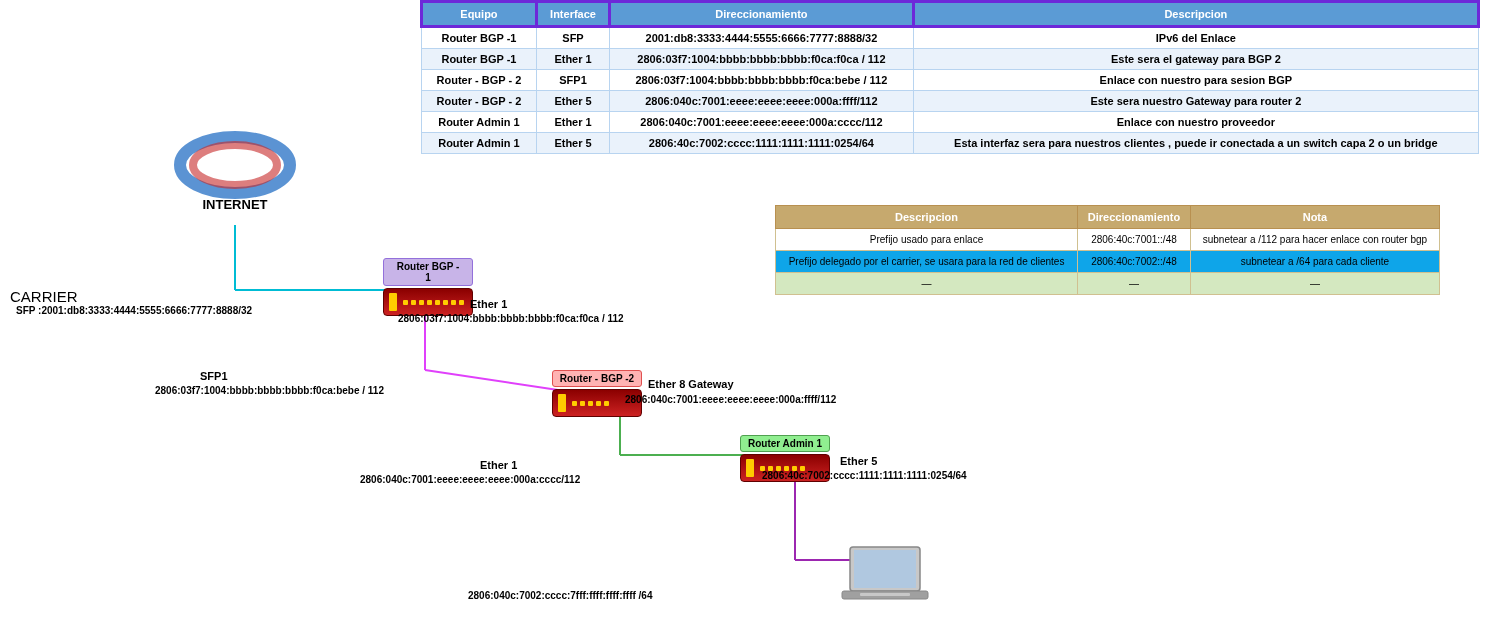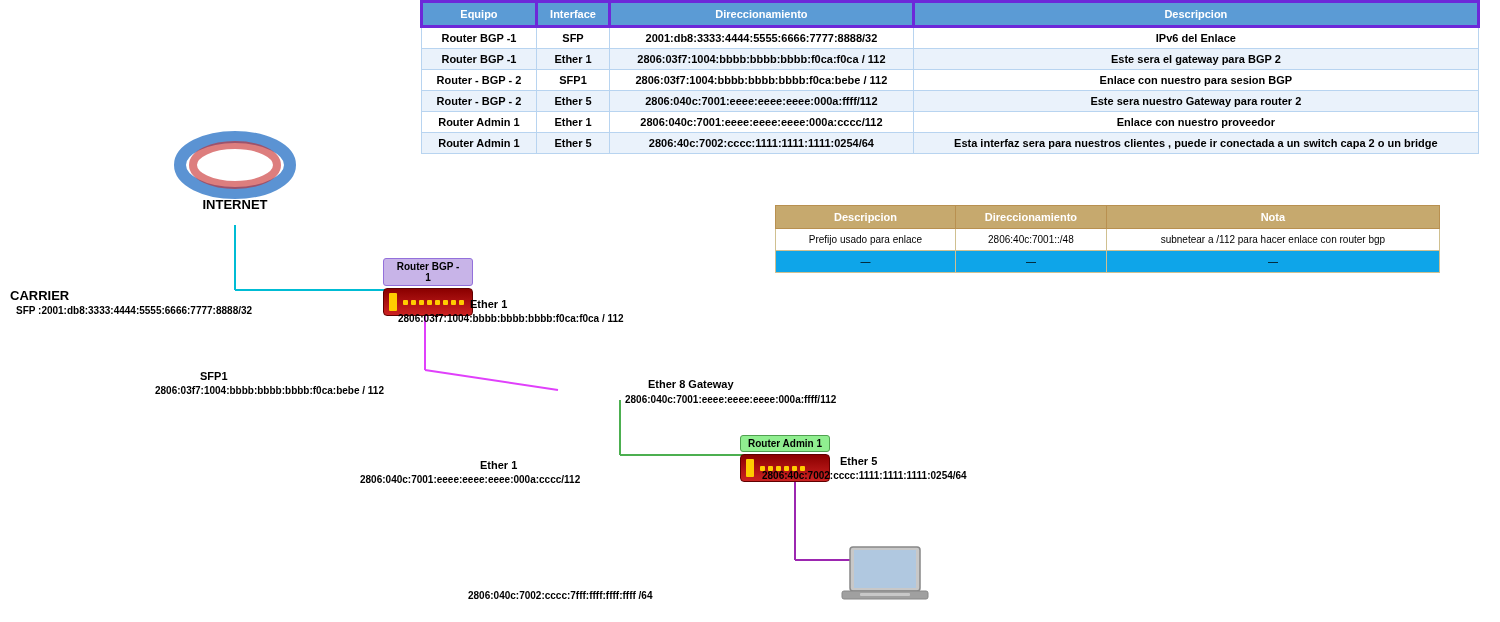--- a/index.html
+++ b/index.html
@@ -107,22 +107,22 @@
       font-size: 13px;
       text-align: center;
       margin-top: -5px;
     }
 
     
     .carrier-label {
       position: absolute;
       top: 288px;
       left: 10px;
-      font-weight: bold;
-      font-size: 13px;
+      font-weight: normal;
+      font-size: 15px;
     }
     .carrier-sfp {
       position: absolute;
       top: 305px;
       left: 16px;
       font-size: 10px;
       font-weight: bold;
     }
 
     
@@ -294,20 +294,25 @@
         <th>Nota</th>
       </tr>
     </thead>
     <tbody id="second-table-body">
         <tr>
           <td>Prefijo usado para enlace</td>
           <td>2806:40c:7001::/48</td>
           <td>subnetear a /112 para hacer enlace con router bgp</td>
         </tr>
         <tr>
+          <td>Prefijo delegado por el carrier, se usara para la red de clientes</td>
+          <td>2806:40c:7002::/48</td>
+          <td>subnetear a /64 para cada cliente</td>
+        </tr>
+        <tr>
           <td>—</td>
           <td>—</td>
           <td>—</td>
         </tr>
       </tbody>
   </table>
 </div>
 
 <div class="diagram">
 
@@ -355,20 +360,33 @@
         <div class="router-port"></div>
         <div class="router-port"></div>
         <div class="router-port"></div>
       </div>
     </div>
   </div>
 
   <div class="ether-label" style="top:298px; left:470px;">Ether 1</div>
   <div class="addr-label" style="top:313px; left:398px;">2806:03f7:1004:bbbb:bbbb:bbbb:f0ca:f0ca / 112</div>
 
+  <div class="router-box router-bgp2">
+    <div class="router-label-box bgp2">Router - BGP -2</div>
+    <div class="router-device">
+      <div class="router-device-strip"></div>
+      <div class="router-ports-row">
+        <div class="router-port"></div>
+        <div class="router-port"></div>
+        <div class="router-port"></div>
+        <div class="router-port"></div>
+        <div class="router-port"></div>
+      </div>
+    </div>
+  </div>
 
   <div class="ether-label" style="top:370px; left:200px;">SFP1</div>
   <div class="addr-label" style="top:385px; left:155px;">2806:03f7:1004:bbbb:bbbb:bbbb:f0ca:bebe / 112</div>
 
   <div class="ether-label" style="top:378px; left:648px;text-align:center;">Ether 8 Gateway</div>
   <div class="addr-label" style="top:394px; left:625px;">2806:040c:7001:eeee:eeee:eeee:000a:ffff/112</div>
 
   <div class="router-box router-admin1">
     <div class="router-label-box admin1">Router Admin 1</div>
     <div class="router-device">

